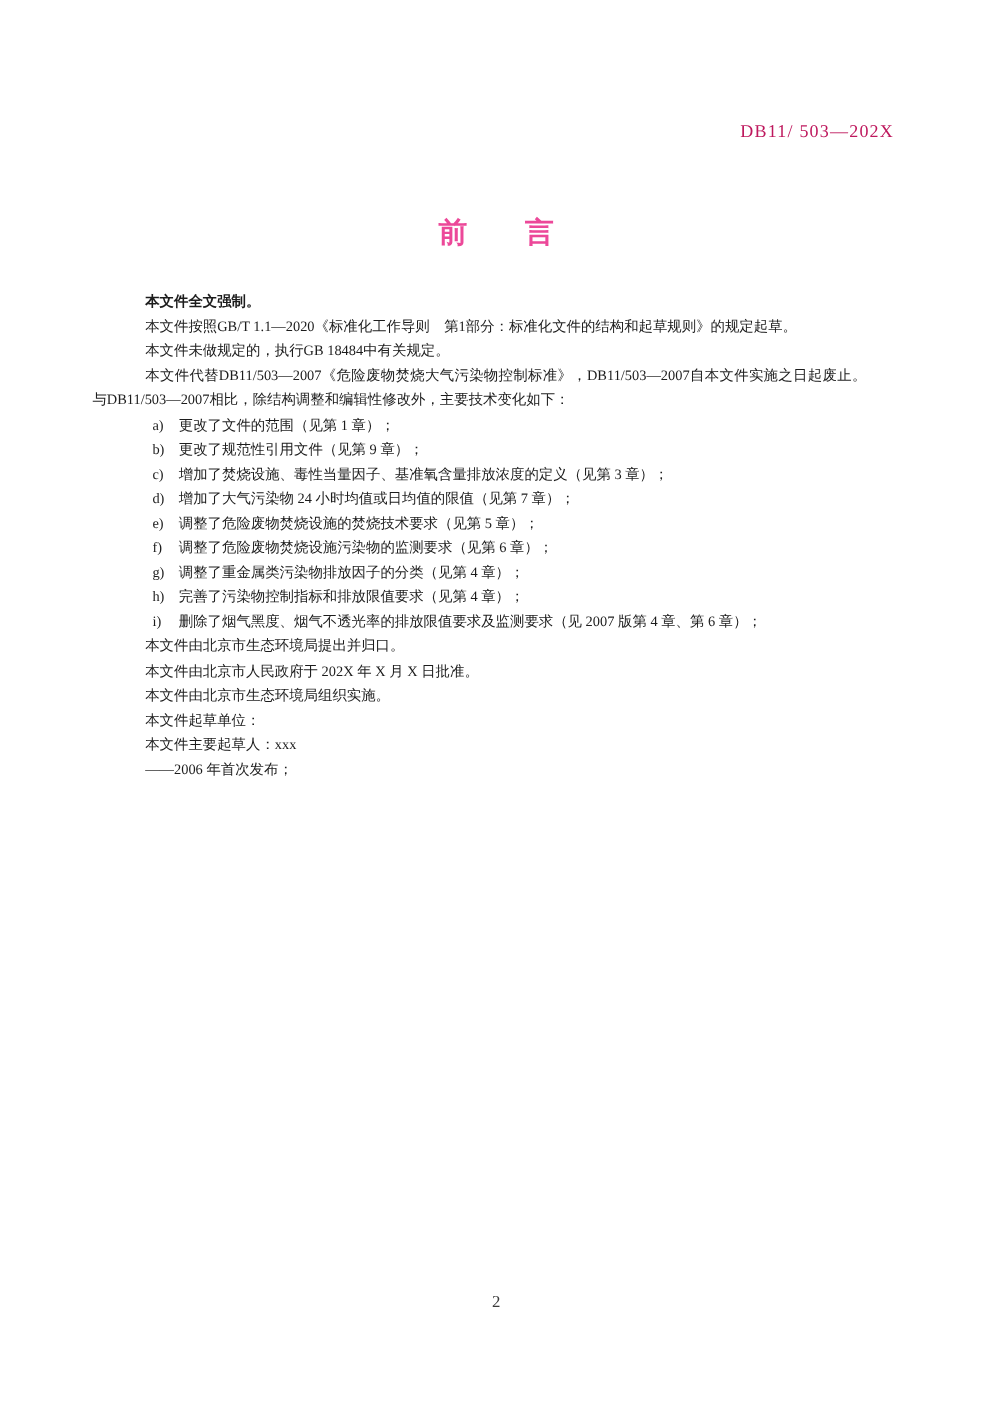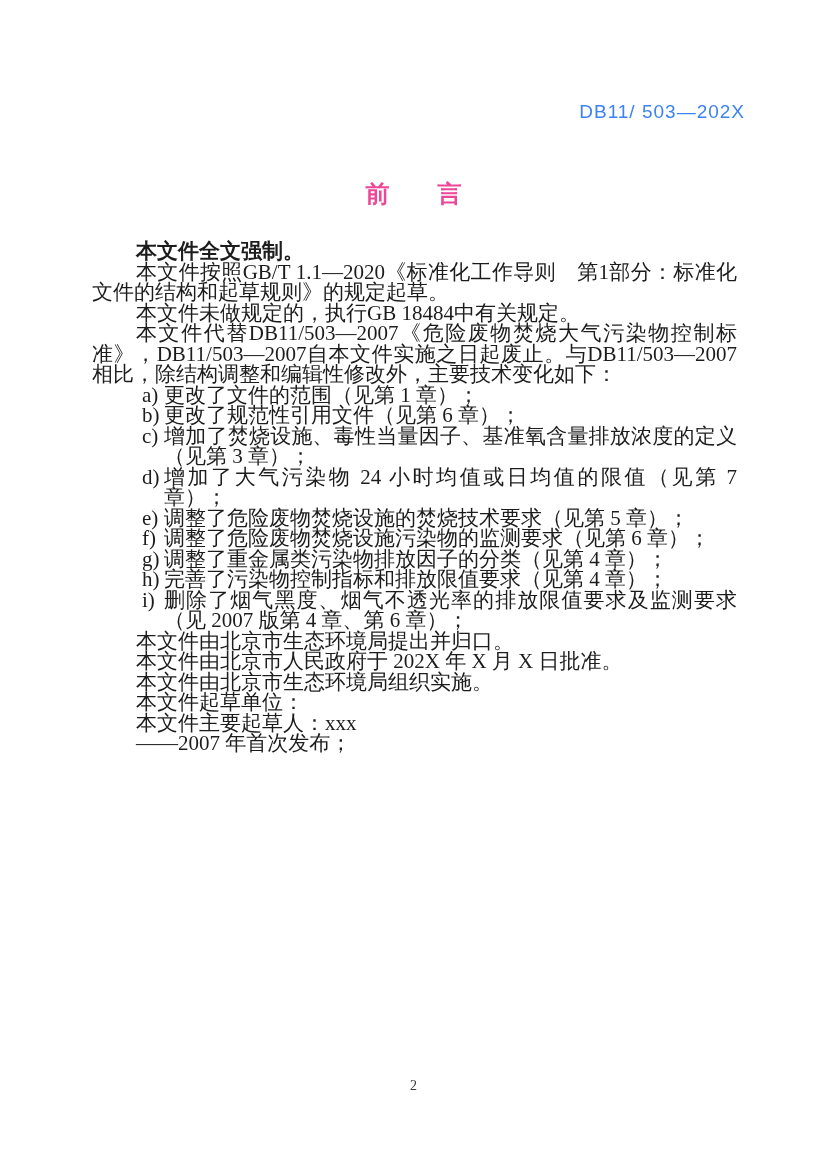--- a/index.html
+++ b/index.html
@@ -17,43 +17,43 @@
     overflow: hidden;
   }
   .page-header {
     position: absolute;
     top: 101px;
     left: 0;
     right: 82px;
     text-align: right;
   }
   .doc-code {
-    font-family: Liberation Sans, sans-serif;
-    font-size: 19px;
+    font-family: Liberation Serif, serif;
+    font-size: 15px;
     letter-spacing: 1px;
-    color: #3b82f6;
+    color: #be185d;
   }
   .fw-title {
     position: absolute;
     top: 178px;
     left: 0;
     width: 100%;
     margin: 0;
     text-align: center;
     font-family: Liberation Mono, monospace;
     font-weight: bold;
     font-size: 24px;
     color: #ec4899;
   }
   .content {
     position: absolute;
     top: 241px;
-    left: 92px;
+    left: 77px;
     width: 645px;
-    font-size: 21px;
+    font-size: 12px;
     line-height: 20.5px;
     text-align: justify;
   }
   .para {
     margin: 0;
     text-indent: 44px;
   }
   .bold-note {
     font-family: "Liberation Sans", sans-serif;
     font-weight: bold;
@@ -106,21 +106,21 @@
     <p class="para">本文件未做规定的，执行GB 18484中有关规定。</p>
     <p class="para">本文件代替DB11/503—2007《危险废物焚烧大气污染物控制标准》，DB11/503—2007自本文件实施之日起废止。与DB11/503—2007相比，除结构调整和编辑性修改外，主要技术变化如下：</p>
 
     <ol class="changes">
       <li class="change-item">
         <span class="change-label">a)</span>
         <span class="change-text">更改了文件的范围（见第 1 章）；</span>
       </li>
       <li class="change-item">
         <span class="change-label">b)</span>
-        <span class="change-text">更改了规范性引用文件（见第 6 章）；</span>
+        <span class="change-text">更改了规范性引用文件（见第 9 章）；</span>
       </li>
       <li class="change-item">
         <span class="change-label">c)</span>
         <span class="change-text">增加了焚烧设施、毒性当量因子、基准氧含量排放浓度的定义（见第 3 章）；</span>
       </li>
       <li class="change-item">
         <span class="change-label">d)</span>
         <span class="change-text">增加了大气污染物 24 小时均值或日均值的限值（见第 7 章）；</span>
       </li>
       <li class="change-item">
@@ -143,21 +143,21 @@
         <span class="change-label">i)</span>
         <span class="change-text">删除了烟气黑度、烟气不透光率的排放限值要求及监测要求（见 2007 版第 4 章、第 6 章）；</span>
       </li>
     </ol>
 
     <p class="para">本文件由北京市生态环境局提出并归口。</p>
     <p class="para">本文件由北京市人民政府于 202X 年 X 月 X 日批准。</p>
     <p class="para">本文件由北京市生态环境局组织实施。</p>
     <p class="para">本文件起草单位：</p>
     <p class="para">本文件主要起草人：xxx</p>
-    <p class="para">——2007 年首次发布；</p>
+    <p class="para">——2006 年首次发布；</p>
 
   </div>
 
   <div class="page-footer">
     <span class="page-number">2</span>
   </div>
 
 </div>
 
 </body></html>

